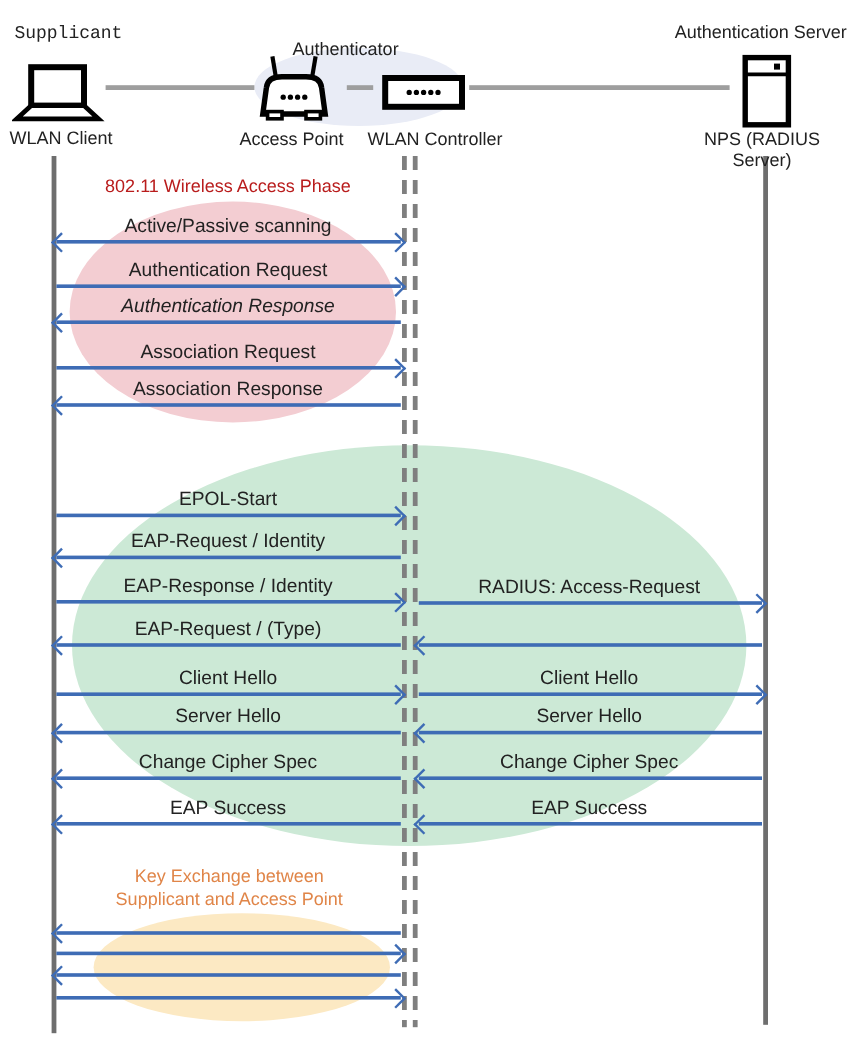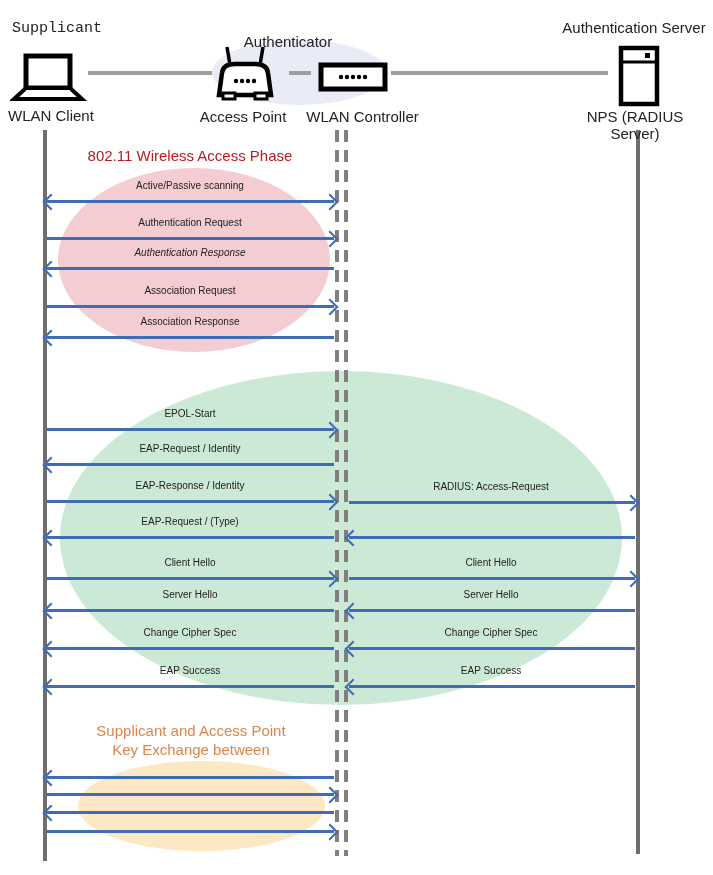--- a/index.html
+++ b/index.html
@@ -34,21 +34,21 @@
   .phase-title{position:absolute;font-size:15px;text-align:center;z-index:5;line-height:19px;}
   .phase-title.red{color:#b91c1c;}
   .phase-title.greent{color:#47AE69;}
   .phase-title.orange{color:#E08548;}
   
   #messages{position:absolute;left:0;top:0;width:713px;height:875px;z-index:4;}
   .msg-line{position:absolute;height:2.5px;background:var(--arrow);}
   .chev{position:absolute;width:10px;height:10px;top:-4.5px;}
   .chev.l{left:-2px;border-left:2.5px solid var(--arrow);border-bottom:2.5px solid var(--arrow);transform:rotate(45deg);}
   .chev.r{right:-2px;border-top:2.5px solid var(--arrow);border-right:2.5px solid var(--arrow);transform:rotate(45deg);}
-  .msg-label{position:absolute;width:320px;font-size:10px;text-align:center;z-index:5;}
+  .msg-label{position:absolute;width:320px;font-size:16px;text-align:center;z-index:5;}
   svg{display:block;}
   .icon{position:absolute;z-index:4;}
 </style>
 </head>
 <body>
 
 <div id="canvas">
 
   <div class="ellipse blue" style="left:212px;top:40px;width:174px;height:65px;"></div>
   <div class="ellipse pink" style="left:58px;top:168px;width:272px;height:184px;"></div>
@@ -97,22 +97,22 @@
   <div class="device center" style="left:305px;top:108px;width:115px;">WLAN Controller</div>
   <div class="device center" style="left:560px;top:108px;width:150px;">NPS (RADIUS Server)</div>
 
   <div class="lifeline" style="left:43px;top:130px;height:731px;"></div>
   <div class="lifeline dashed" style="left:335px;top:130px;height:726px;"></div>
   <div class="lifeline dashed" style="left:344px;top:130px;height:726px;"></div>
   <div class="lifeline" style="left:636px;top:130px;height:724px;"></div>
 
   <div class="phase-title red" style="left:40px;top:146px;width:300px;">802.11 Wireless Access Phase</div>
   <div class="phase-title orange" style="left:60px;top:721px;width:262px;">
+    <div>Key Exchange between</div>
     <div>Supplicant and Access Point</div>
-    <div>Key Exchange between</div>
   </div>
 
   <div id="messages">
       <div class="msg-line" style="left: 47px; top: 200px; width: 287px;">
         <span class="chev l"></span>
         <span class="chev r"></span>
       </div>
       <div class="msg-label" style="left: 30px; top: 180px;">Active/Passive scanning</div>
       <div class="msg-line" style="left: 47px; top: 237px; width: 287px;">
         <span class="chev r"></span>

